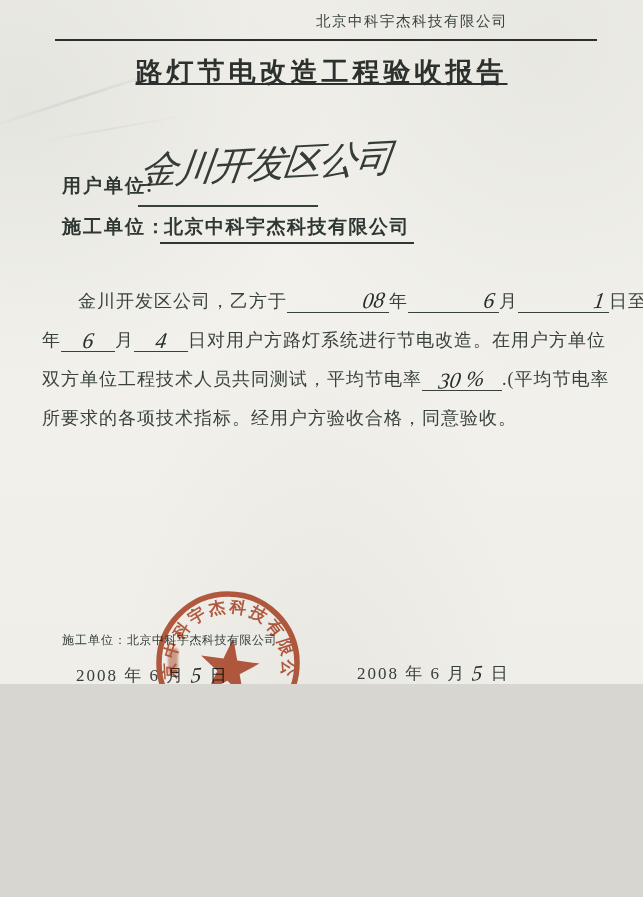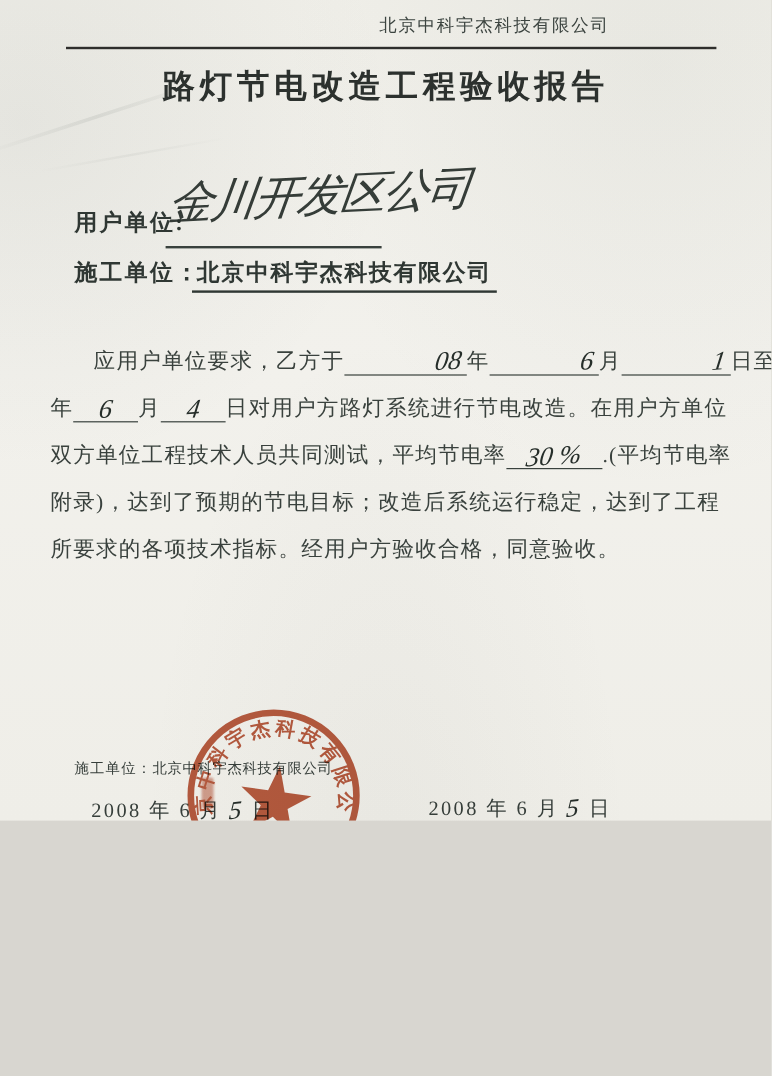--- a/index.html
+++ b/index.html
@@ -27,21 +27,21 @@
   }
   .header-rule{
     position:absolute;left:55px;top:39px;width:542px;height:0;
     border-top:2px solid #2e2e2c;
   }
   .doc-title{
     position:absolute;left:0;top:54px;width:100%;
     text-align:center;
     font-family:"Liberation Sans", sans-serif;
     font-weight:bold;font-size:27px;letter-spacing:4px;
-    color:#2c312e;white-space:nowrap;
+    color:#2c312e;white-space:nowrap;text-decoration:underline;
   }
 
   .field-label{
     position:absolute;
     font-weight:bold;font-size:19px;letter-spacing:2px;
     color:#2f3733;white-space:nowrap;
   }
   #user-unit-label{left:62px;top:173px;}
   #user-unit-line{
     position:absolute;left:138px;top:180px;width:180px;height:25px;
@@ -125,24 +125,23 @@
   <div class="doc-title">路灯节电改造工程验收报告</div>
 
   <div class="field-label" id="user-unit-label">用户单位:</div>
   <div id="user-unit-line"></div>
   <div id="user-unit-hw">金川开发区公司</div>
 
   <div class="field-label" id="builder-unit-label">施工单位：</div>
   <div id="builder-unit-value">北京中科宇杰科技有限公司</div>
 
   <div id="body-paragraph">
-      <div class="para-line indent"><span>应用户单位要求，乙方于</span><span class="blank wide"><span class="hw">08</span></span><span>年</span><span class="blank"><span class="hw">6</span></span><span>月</span><span class="blank"><span class="hw">1</span></span><span>日至</span></div>
+      <div class="para-line indent"><span>金川开发区公司，乙方于</span><span class="blank wide"><span class="hw">08</span></span><span>年</span><span class="blank"><span class="hw">6</span></span><span>月</span><span class="blank"><span class="hw">1</span></span><span>日至</span></div>
       <div class="para-line"><span>年</span><span class="blank"><span class="hw">6</span></span><span>月</span><span class="blank"><span class="hw">4</span></span><span>日对用户方路灯系统进行节电改造。在用户方单位</span></div>
       <div class="para-line"><span>双方单位工程技术人员共同测试，平均节电率</span><span class="blank wide"><span class="hw">30 %</span></span><span>.(平均节电率</span></div>
-      <div class="para-line"><span>附录)，达到了预期的节电目标；改造后系统运行稳定，达到了工程</span></div>
       <div class="para-line"><span>所要求的各项技术指标。经用户方验收合格，同意验收。</span></div>
     </div>
 
   <div class="footer-row" id="footer-left-row">
     <span class="footer-label">施工单位：</span><span>北京中科宇杰科技有限公司</span>
   </div>
   <div class="footer-date" id="footer-left-date">
     <span>2008 年 6 月</span><span class="day-hw">5</span><span>日</span>
   </div>
 

